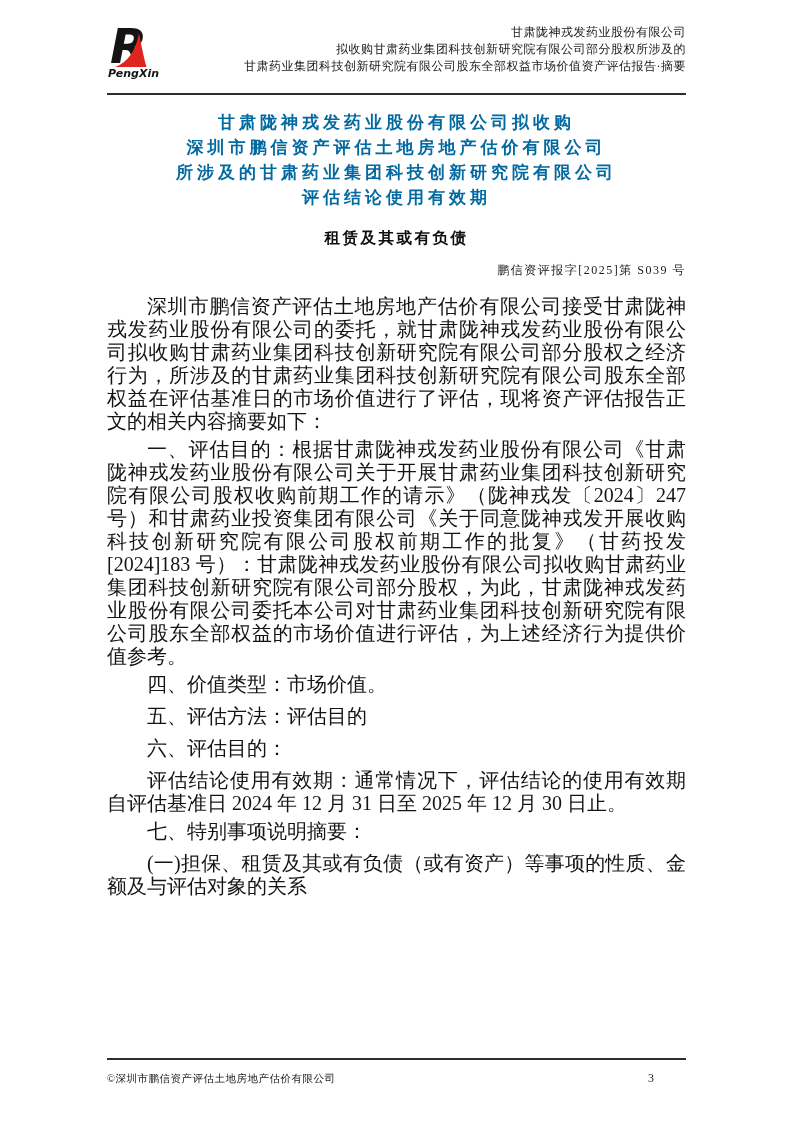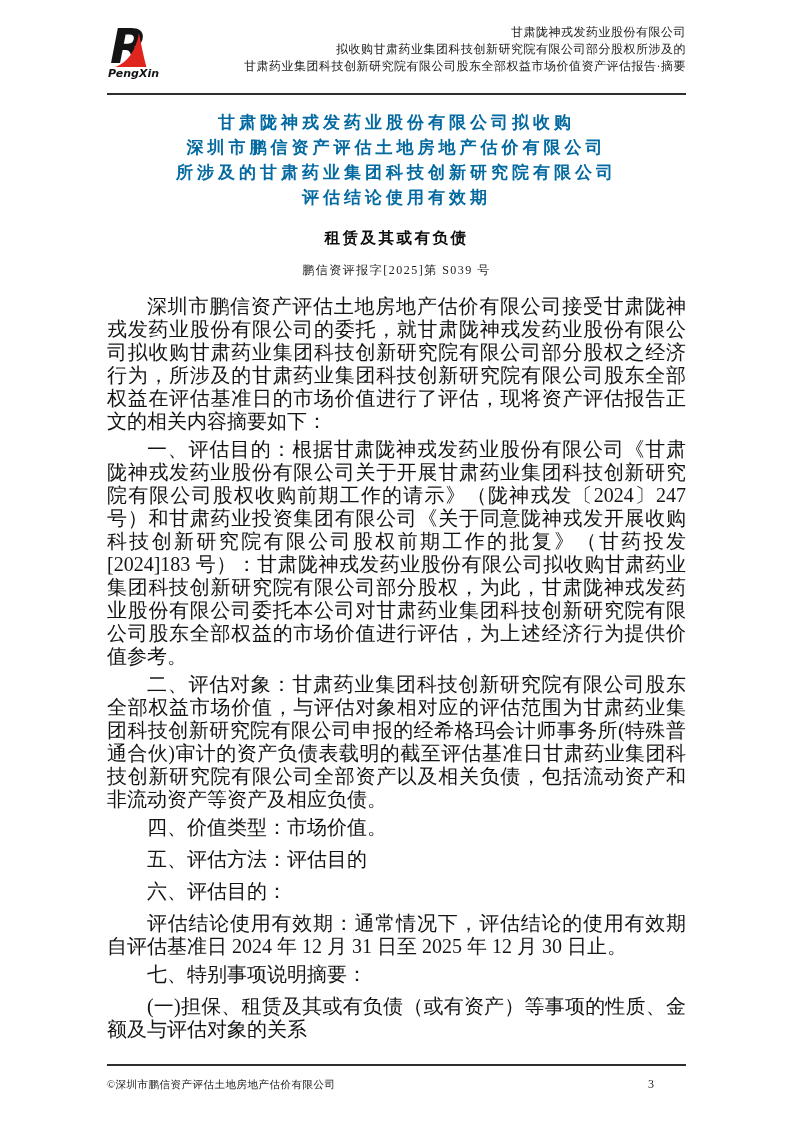--- a/index.html
+++ b/index.html
@@ -10,28 +10,28 @@
     overflow:hidden;
   }
   
   .hdr{display:flex;justify-content:space-between;align-items:flex-start;}
   .hdr-logo{width:70px;flex:0 0 auto;padding-top:2px;}
   .hdr-right{text-align:right;font-size:12px;line-height:17px;letter-spacing:.5px;color:#1a1a1a;padding-top:4px;}
   .rule{border:none;border-top:2px solid #2e2e2e;margin:9px 0 0 0;}
   
   .title{margin-top:15px;text-align:center;font-weight:bold;font-size:17px;line-height:25px;letter-spacing:4px;color:#0369a1;}
   .subtitle{margin-top:18px;text-align:center;font-weight:bold;font-size:15.5px;letter-spacing:2.5px;color:#0d0d0d;}
-  .report-no{margin-top:13px;text-align:center;font-size:12px;letter-spacing:1.5px;color:#1a1a1a;}
+  .report-no{margin-top:13px;text-align:right;font-size:12px;letter-spacing:1.5px;color:#1a1a1a;}
   
   .bodytext{margin-top:16px;font-size:20px;line-height:23px;text-align:justify;color:#141414;}
   .bodytext p{margin:0 0 5px 0;text-indent:2em;}
   .bodytext p.single{margin-bottom:9px;}
   .bold{font-weight:bold;}
   
-  .footer{position:absolute;left:107px;right:107px;bottom:30px;}
+  .footer{position:absolute;left:107px;right:107px;bottom:36px;}
   .footer-rule{border:none;border-top:2px solid #2e2e2e;margin:0 0 11px 0;}
   .footer-row{display:flex;justify-content:space-between;align-items:baseline;}
   .footer-copy{font-size:10.5px;letter-spacing:.5px;color:#1a1a1a;}
   .footer-page{font-size:12px;padding-right:32px;color:#1a1a1a;}
 </style>
 </head>
 <body>
 
 <div class="page">
 
@@ -59,21 +59,20 @@
     <div>评估结论使用有效期</div>
   </div>
 
   <div class="subtitle">租赁及其或有负债</div>
 
   <div class="report-no">鹏信资评报字[2025]第 S039 号</div>
 
   <div class="bodytext">
     <p>深圳市鹏信资产评估土地房地产估价有限公司接受甘肃陇神戎发药业股份有限公司的委托，就甘肃陇神戎发药业股份有限公司拟收购甘肃药业集团科技创新研究院有限公司部分股权之经济行为，所涉及的甘肃药业集团科技创新研究院有限公司股东全部权益在评估基准日的市场价值进行了评估，现将资产评估报告正文的相关内容摘要如下：</p>
     <p>一、评估目的：根据甘肃陇神戎发药业股份有限公司《甘肃陇神戎发药业股份有限公司关于开展甘肃药业集团科技创新研究院有限公司股权收购前期工作的请示》（陇神戎发〔2024〕247 号）和甘肃药业投资集团有限公司《关于同意陇神戎发开展收购科技创新研究院有限公司股权前期工作的批复》（甘药投发[2024]183 号）：甘肃陇神戎发药业股份有限公司拟收购甘肃药业集团科技创新研究院有限公司部分股权，为此，甘肃陇神戎发药业股份有限公司委托本公司对甘肃药业集团科技创新研究院有限公司股东全部权益的市场价值进行评估，为上述经济行为提供价值参考。</p>
-    <p>二、评估对象：甘肃药业集团科技创新研究院有限公司股东全部权益市场价值，与评估对象相对应的评估范围为甘肃药业集团科技创新研究院有限公司申报的经希格玛会计师事务所(特殊普通合伙)审计的资产负债表载明的截至评估基准日甘肃药业集团科技创新研究院有限公司全部资产以及相关负债，包括流动资产和非流动资产等资产及相应负债。</p>
     <p class="single">四、价值类型：市场价值。</p>
     <p class="single">五、评估方法：评估目的</p>
     <p class="single">六、评估目的：</p>
     <p>评估结论使用有效期：通常情况下，评估结论的使用有效期自评估基准日 2024 年 12 月 31 日至 2025 年 12 月 30 日止。</p>
     <p class="single">七、特别事项说明摘要：</p>
     <p>(一)担保、租赁及其或有负债（或有资产）等事项的性质、金额及与评估对象的关系</p>
   </div>
 
   <div class="footer">
     <hr class="footer-rule">

